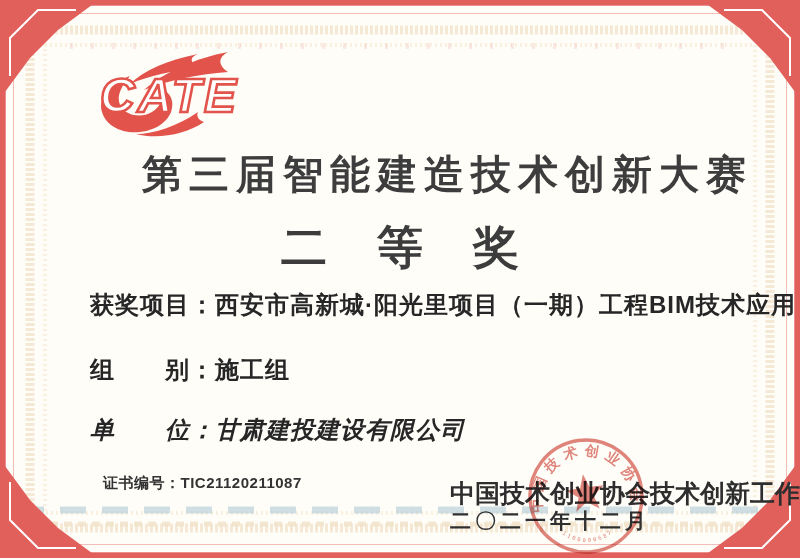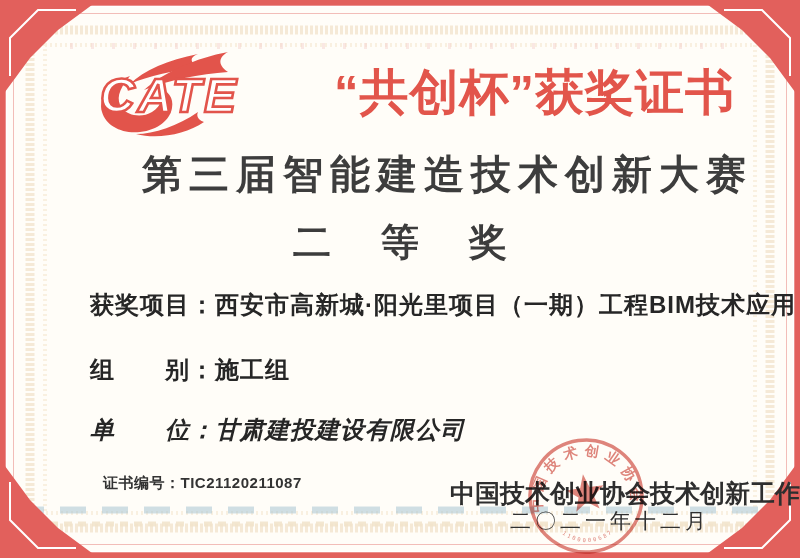--- a/index.html
+++ b/index.html
@@ -19,42 +19,42 @@
   }
   .competition{
     position:absolute;left:0;top:147px;width:800px;text-align:center;
     font-family:"DejaVu Serif","Liberation Serif",serif;
     font-size:40px;font-weight:700;color:#3d3d3d;letter-spacing:7px;padding-left:7px;
     box-sizing:border-box;white-space:nowrap;margin-left:44px;
   }
   .award{
     position:absolute;left:0;top:217px;width:800px;text-align:center;
     font-family:"DejaVu Serif","Liberation Serif",serif;
-    font-size:38px;font-weight:700;color:#3c3c3c;letter-spacing:50px;padding-left:50px;
+    font-size:46px;font-weight:700;color:#3c3c3c;letter-spacing:50px;padding-left:50px;
     box-sizing:border-box;white-space:nowrap;
   }
   .field{
     position:absolute;left:90px;white-space:nowrap;
     font-size:24px;font-weight:700;color:#262626;letter-spacing:1px;
   }
   .field-project{top:289px;}
   .field-group{top:354px;}
   .field-unit{top:414px;font-style:italic;}
 
   .cert-no{
     position:absolute;left:103px;top:474px;font-size:15px;color:#333;
     font-weight:600;letter-spacing:0.5px;white-space:nowrap;
   }
   .issuer{
     position:absolute;left:450px;top:477px;width:260px;text-align:center;
     font-size:25px;font-weight:700;color:#2e2e2e;white-space:nowrap;
   }
   .issue-date{
-    position:absolute;left:450px;top:507px;width:260px;text-align:right;
-    font-size:21px;font-weight:400;color:#2f2f2f;letter-spacing:4px;white-space:nowrap;
+    position:absolute;left:450px;top:507px;width:260px;text-align:left;
+    font-size:21px;font-weight:700;color:#2f2f2f;letter-spacing:4px;white-space:nowrap;
   }
   .seal{
     position:absolute;left:526px;top:434px;width:120px;height:124px;
     opacity:0.62;mix-blend-mode:multiply;
   }
 </style>
 </head>
 <body>
 
 <div class="stage">
@@ -91,21 +91,20 @@
     <svg class="logo" viewBox="0 0 258 88" xmlns="http://www.w3.org/2000/svg">
       <g fill="#e2544b">
         <path d="M120,4 C90,10 66,20 52,34 C70,26 96,20 124,18 C108,12 114,6 120,4 Z"></path>
         <path d="M150,2 C118,8 86,22 66,40 C90,30 122,24 150,22 C138,14 142,6 150,2 Z"></path>
         <path d="M52,26 C30,34 20,48 24,62 C28,76 44,84 62,82 C80,80 92,70 94,58 C96,48 90,40 80,38 C86,46 84,56 74,62 C64,68 50,66 44,58 C38,50 40,40 52,26 Z"></path>
         <path d="M120,62 C100,76 76,84 58,84 C80,90 108,84 126,72 C120,70 118,66 120,62 Z"></path>
       </g>
       <text x="22" y="62" font-size="48" font-weight="bold" font-style="italic" font-family="Liberation Sans, DejaVu Sans, sans-serif" fill="#ffffff" stroke="#e2544b" stroke-width="2.6" letter-spacing="3">CATE</text>
     </svg>
 
-    <div class="cert-title">“共创杯”获奖证书</div>
 
     <div class="competition">第三届智能建造技术创新大赛</div>
 
     <div class="award">二等奖</div>
 
     <div class="field field-group"><span>组　　别：</span><span>施工组</span></div>
 
     <div class="field field-project"><span>获奖项目：</span><span>西安市高新城·阳光里项目（一期）工程BIM技术应用</span></div>
 
     <div class="field field-unit"><span>单　　位：</span><span>甘肃建投建设有限公司</span></div>

